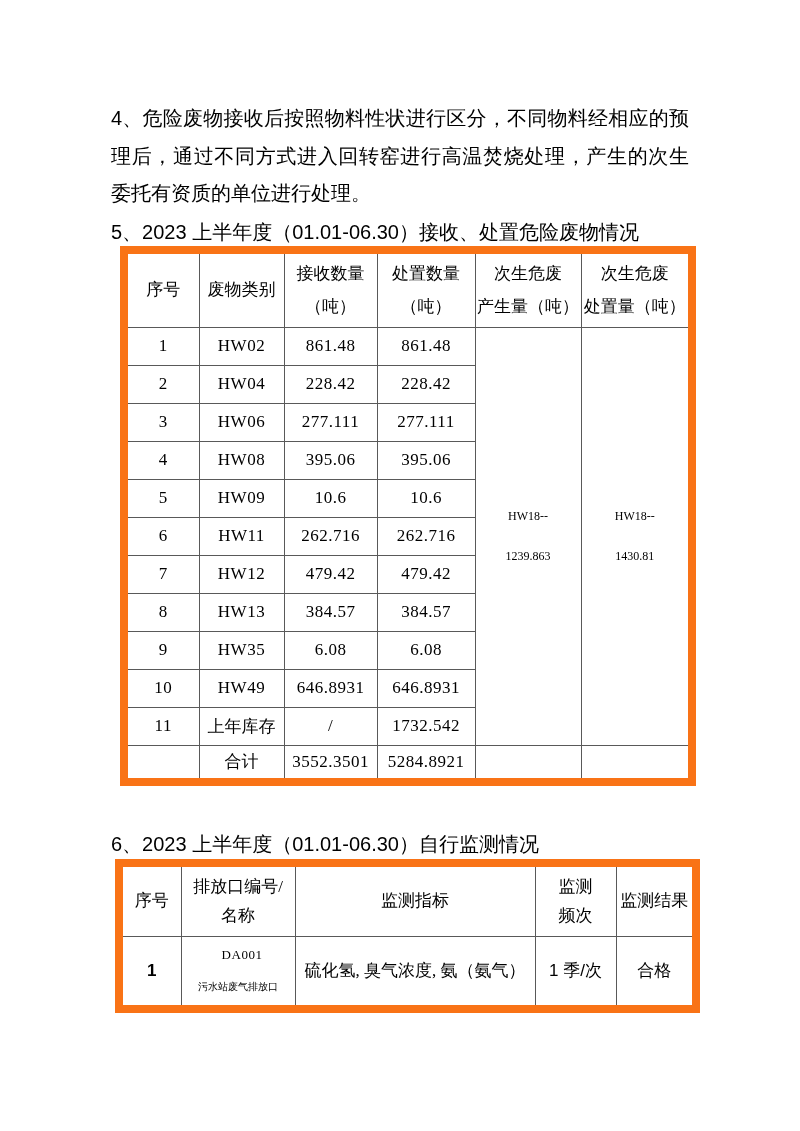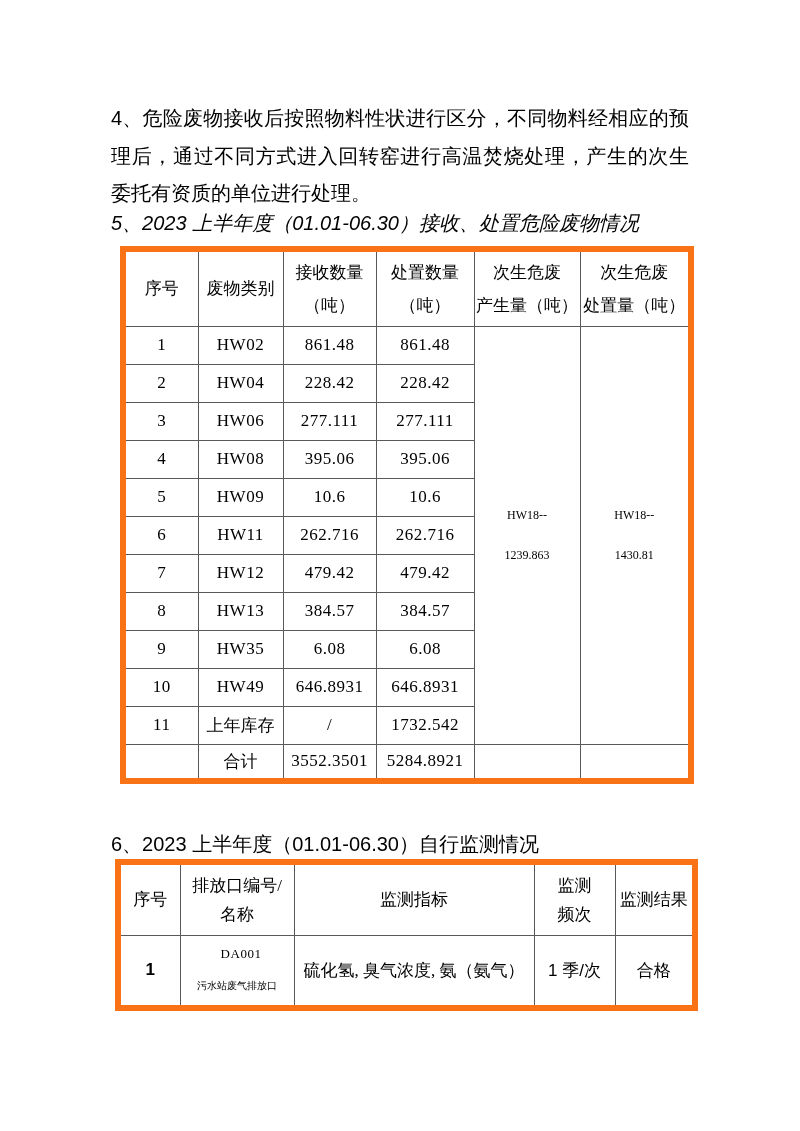--- a/index.html
+++ b/index.html
@@ -20,28 +20,28 @@
     font-size:20px;
   }
   .pline { line-height:37.6px; white-space:nowrap; }
   .pline.fill { text-align:justify; text-align-last:justify; white-space:normal; height:37.6px; overflow:hidden; }
   
   .sec-title {
     position:absolute; left:111px;
     font-family:"Liberation Sans","DejaVu Sans",sans-serif;
     font-size:20px; line-height:26px; white-space:nowrap;
   }
-  .sec-title.t5 { top:210px;font-style:italic; }
+  .sec-title.t5 { top:219px; }
   .sec-title.t6 { top:831px; }
   
   table.doc {
     position:absolute;
     border-collapse:collapse;
     table-layout:fixed;
-    border:6px solid #f97316;
+    border:8px solid #f97316;
   }
   table.doc td {
     border:1px solid #595959;
     text-align:center; vertical-align:middle;
     font-size:17px;
     overflow:hidden;
     padding:0;
   }
   
   table.t1 { left:120px; top:246px; width:568px; }

